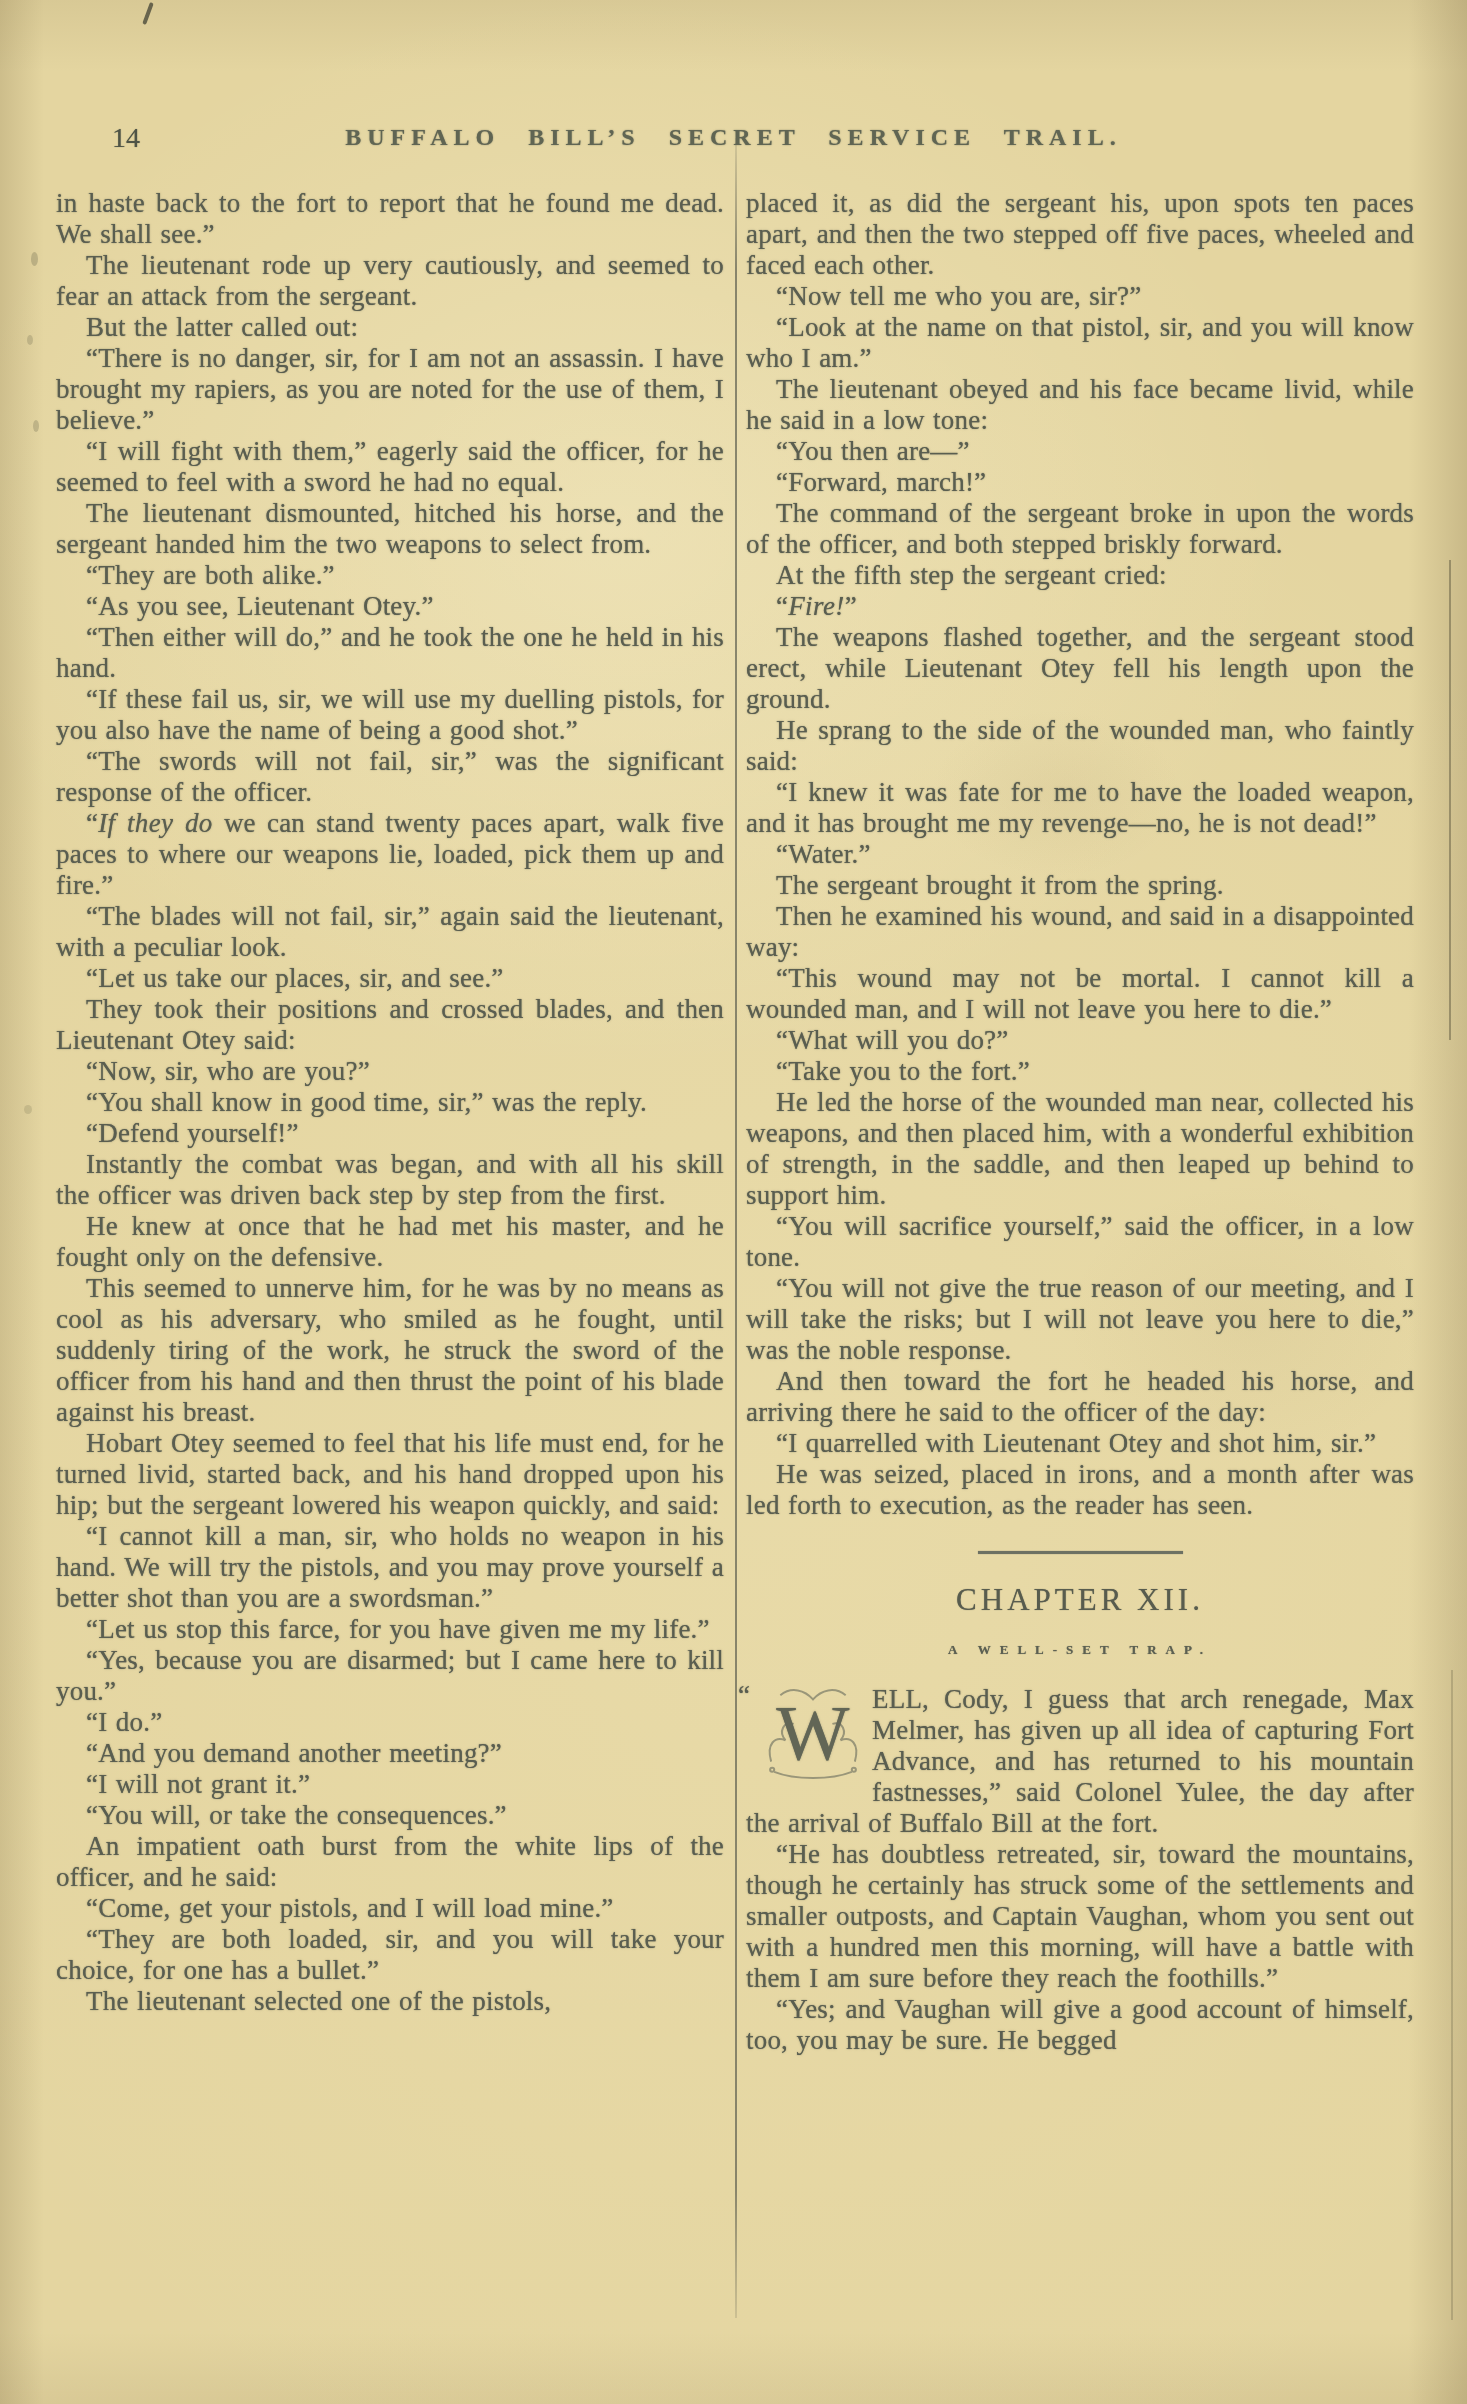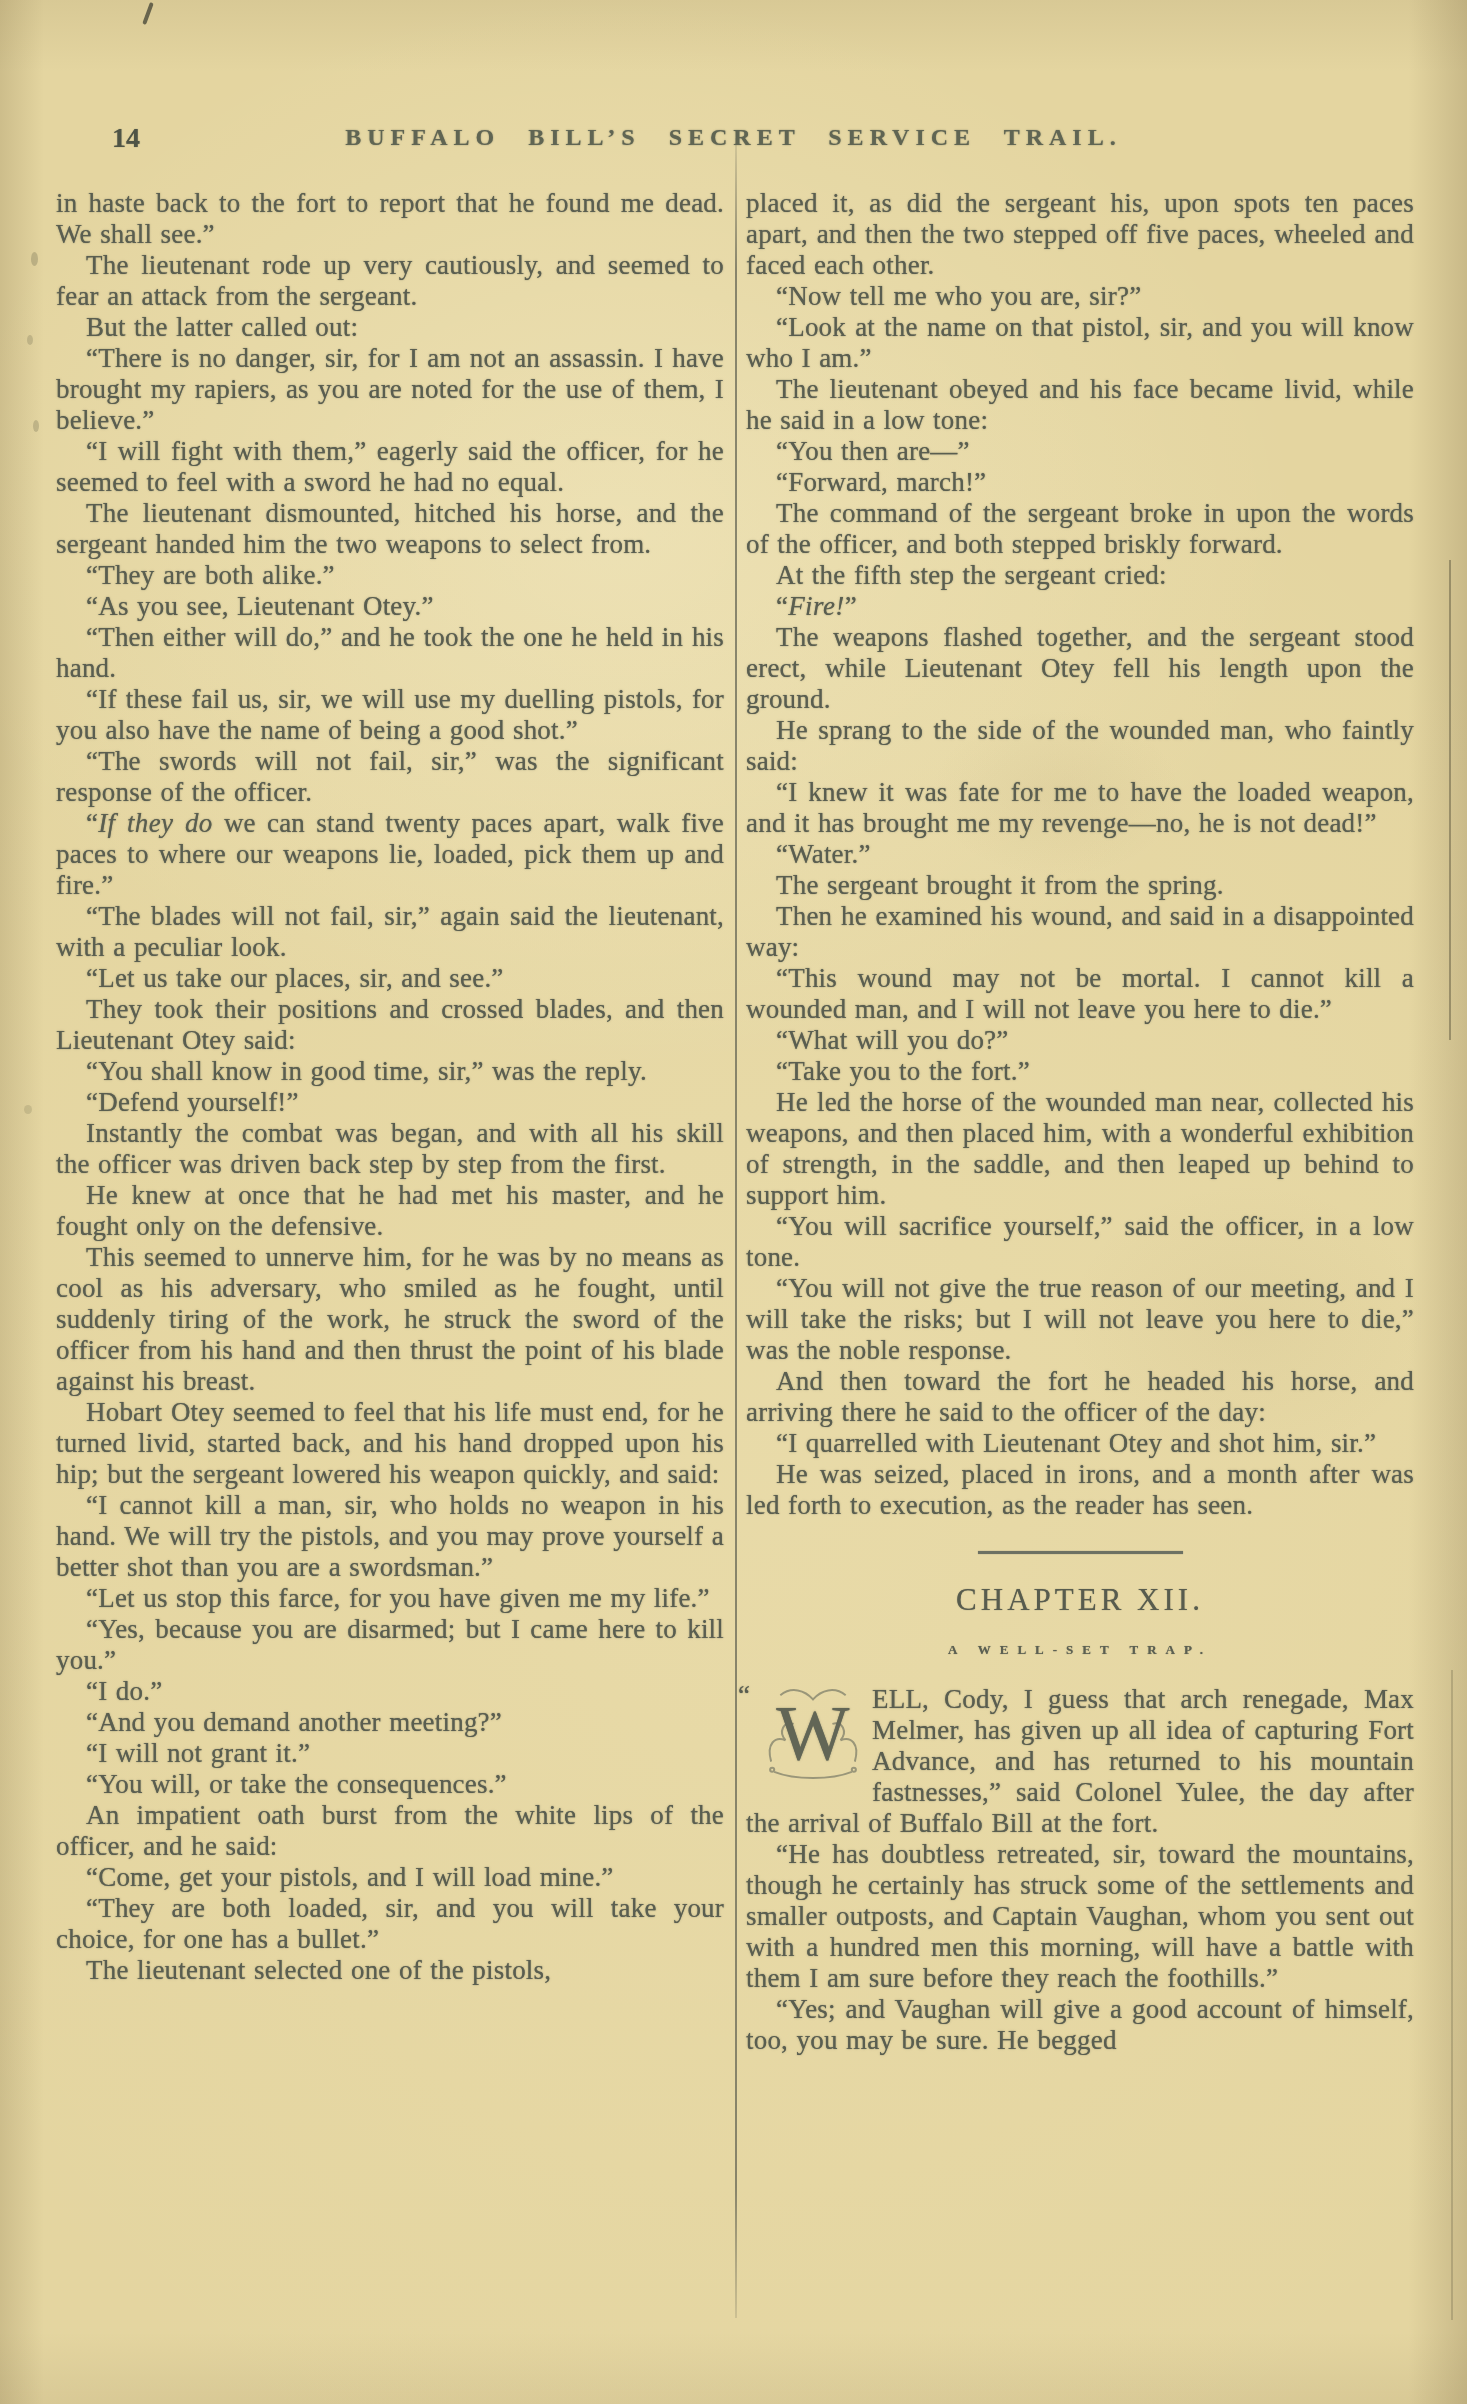--- a/index.html
+++ b/index.html
@@ -12,21 +12,21 @@
       radial-gradient(ellipse 1250px 1500px at 52% 60%, rgba(249,240,201,0.20), rgba(0,0,0,0) 78%),
       radial-gradient(ellipse 180px 120px at 72% 33%, rgba(130,108,62,0.08), rgba(0,0,0,0) 70%),
       radial-gradient(ellipse 260px 200px at 85% 55%, rgba(130,108,62,0.06), rgba(0,0,0,0) 70%),
       linear-gradient(90deg, rgba(112,94,54,0.20) 0px, rgba(112,94,54,0.0) 3%, rgba(0,0,0,0) 96%, rgba(104,86,50,0.22) 100%),
       linear-gradient(0deg, rgba(112,94,54,0.10) 0px, rgba(0,0,0,0) 3%, rgba(0,0,0,0) 97%, rgba(112,94,54,0.10) 100%);
   }
   
   .header{position:absolute;top:120px;left:0;width:100%;height:42px;}
   .page-number{
     position:absolute;left:112px;top:2px;
-    font-size:28px;font-weight:bold;color:#4f5446;
+    font-size:28px;font-weight:normal;color:#4f5446;
     text-shadow:0 0 1px rgba(79,84,70,.75);
   }
   .running-title{
     position:absolute;left:0;width:100%;text-align:center;top:4px;
     font-size:24px;font-weight:bold;letter-spacing:6px;word-spacing:16px;
     color:#606553;text-shadow:0 0 1.5px rgba(96,101,83,.8);
   }
   
   .columns{position:absolute;top:188px;left:56px;width:1354px;height:2160px;}
   .column{position:absolute;top:0;width:668px;}
@@ -97,20 +97,21 @@
         <p>The lieutenant dismounted, hitched his horse, and the sergeant handed him the two weapons to select from.</p>
         <p>“They are both alike.”</p>
         <p>“As you see, Lieutenant Otey.”</p>
         <p>“Then either will do,” and he took the one he held in his hand.</p>
         <p>“If these fail us, sir, we will use my duelling pistols, for you also have the name of being a good shot.”</p>
         <p>“The swords will not fail, sir,” was the significant response of the officer.</p>
         <p><span>“</span><i>If they do</i><span> we can stand twenty paces apart, walk five paces to where our weapons lie, loaded, pick them up and fire.”</span></p>
         <p>“The blades will not fail, sir,” again said the lieutenant, with a peculiar look.</p>
         <p>“Let us take our places, sir, and see.”</p>
         <p>They took their positions and crossed blades, and then Lieutenant Otey said:</p>
+        <p>“Now, sir, who are you?”</p>
         <p>“You shall know in good time, sir,” was the reply.</p>
         <p>“Defend yourself!”</p>
         <p>Instantly the combat was began, and with all his skill the officer was driven back step by step from the first.</p>
         <p>He knew at once that he had met his master, and he fought only on the defensive.</p>
         <p>This seemed to unnerve him, for he was by no means as cool as his adversary, who smiled as he fought, until suddenly tiring of the work, he struck the sword of the officer from his hand and then thrust the point of his blade against his breast.</p>
         <p>Hobart Otey seemed to feel that his life must end, for he turned livid, started back, and his hand dropped upon his hip; but the sergeant lowered his weapon quickly, and said:</p>
         <p>“I cannot kill a man, sir, who holds no weapon in his hand.  We will try the pistols, and you may prove yourself a better shot than you are a swordsman.”</p>
         <p>“Let us stop this farce, for you have given me my life.”</p>
         <p>“Yes, because you are disarmed; but I came here to kill you.”</p>
         <p>“I do.”</p>

